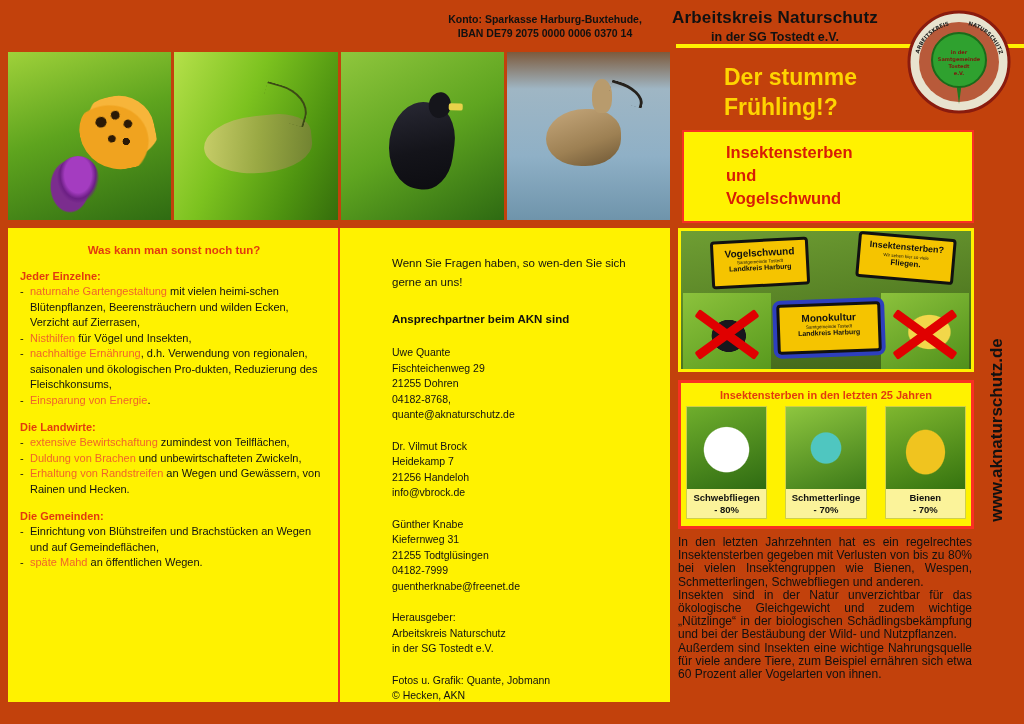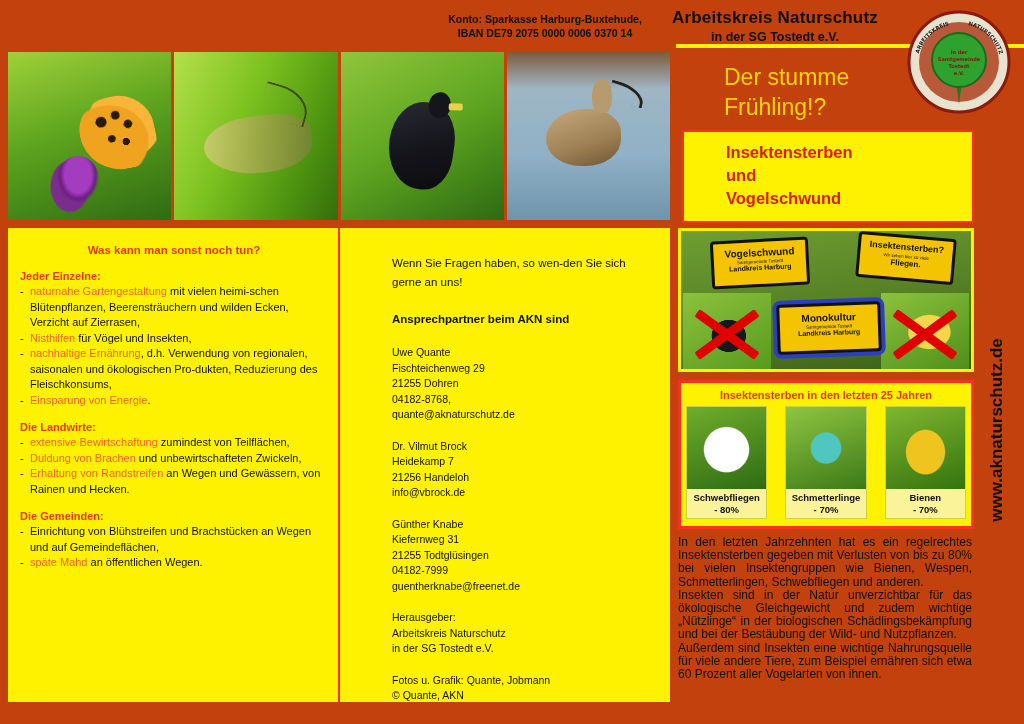--- a/index.html
+++ b/index.html
@@ -79,21 +79,21 @@
     border-radius:56% 44% 50% 50%;}
   .curlew:before{content:"";position:absolute;left:62%;top:-52%;width:26%;height:58%;
     background:#b89b6d;border-radius:50% 50% 40% 40%;}
   .curlew:after{content:"";position:absolute;left:84%;top:-44%;width:44%;height:30%;
     border-top:3px solid #25211c;border-right:3px solid #25211c;
     border-radius:0 84% 0 0;transform:rotate(16deg);}
 
   
   .titlebox{position:absolute;left:682px;top:52px;width:292px;}
   .title-red{
-    padding:10px 0 8px 42px;color:#ffd400;font-size:23px;font-weight:normal;line-height:30px;}
+    padding:10px 0 8px 42px;color:#ffd400;font-size:23px;font-weight:bold;line-height:30px;}
   .title-yellow{
     background:#fff200;border:2px solid #f93022;padding:9px 0 11px 42px;
     color:#d81e05;font-size:16.5px;font-weight:bold;line-height:23px;}
 
   
   .colwrap{position:absolute;left:8px;top:228px;width:662px;height:474px;
     background:#fff200;display:flex;}
   .col-left{width:330px;padding:12px 10px 12px 12px;box-sizing:border-box;}
   .divider{width:2px;background:#f93022;margin:0 0;}
   .col-mid{flex:1;padding:26px 14px 0 52px;box-sizing:border-box;}
@@ -319,21 +319,21 @@
             <div>guentherknabe@freenet.de</div>
           </div>
         </div>
       <div class="mid-addr">
         <div>Herausgeber:</div>
         <div>Arbeitskreis Naturschutz</div>
         <div>in der SG Tostedt e.V.</div>
       </div>
       <div class="mid-addr">
         <div>Fotos u. Grafik: Quante, Jobmann</div>
-        <div>© Quante, AKN</div>
+        <div>© Hecken, AKN</div>
       </div>
     </div>
   </div>
 
   <div class="rightcol">
 
     <div class="signbox">
       <div class="sky"></div>
 
       <div class="photo-mini pm1">

